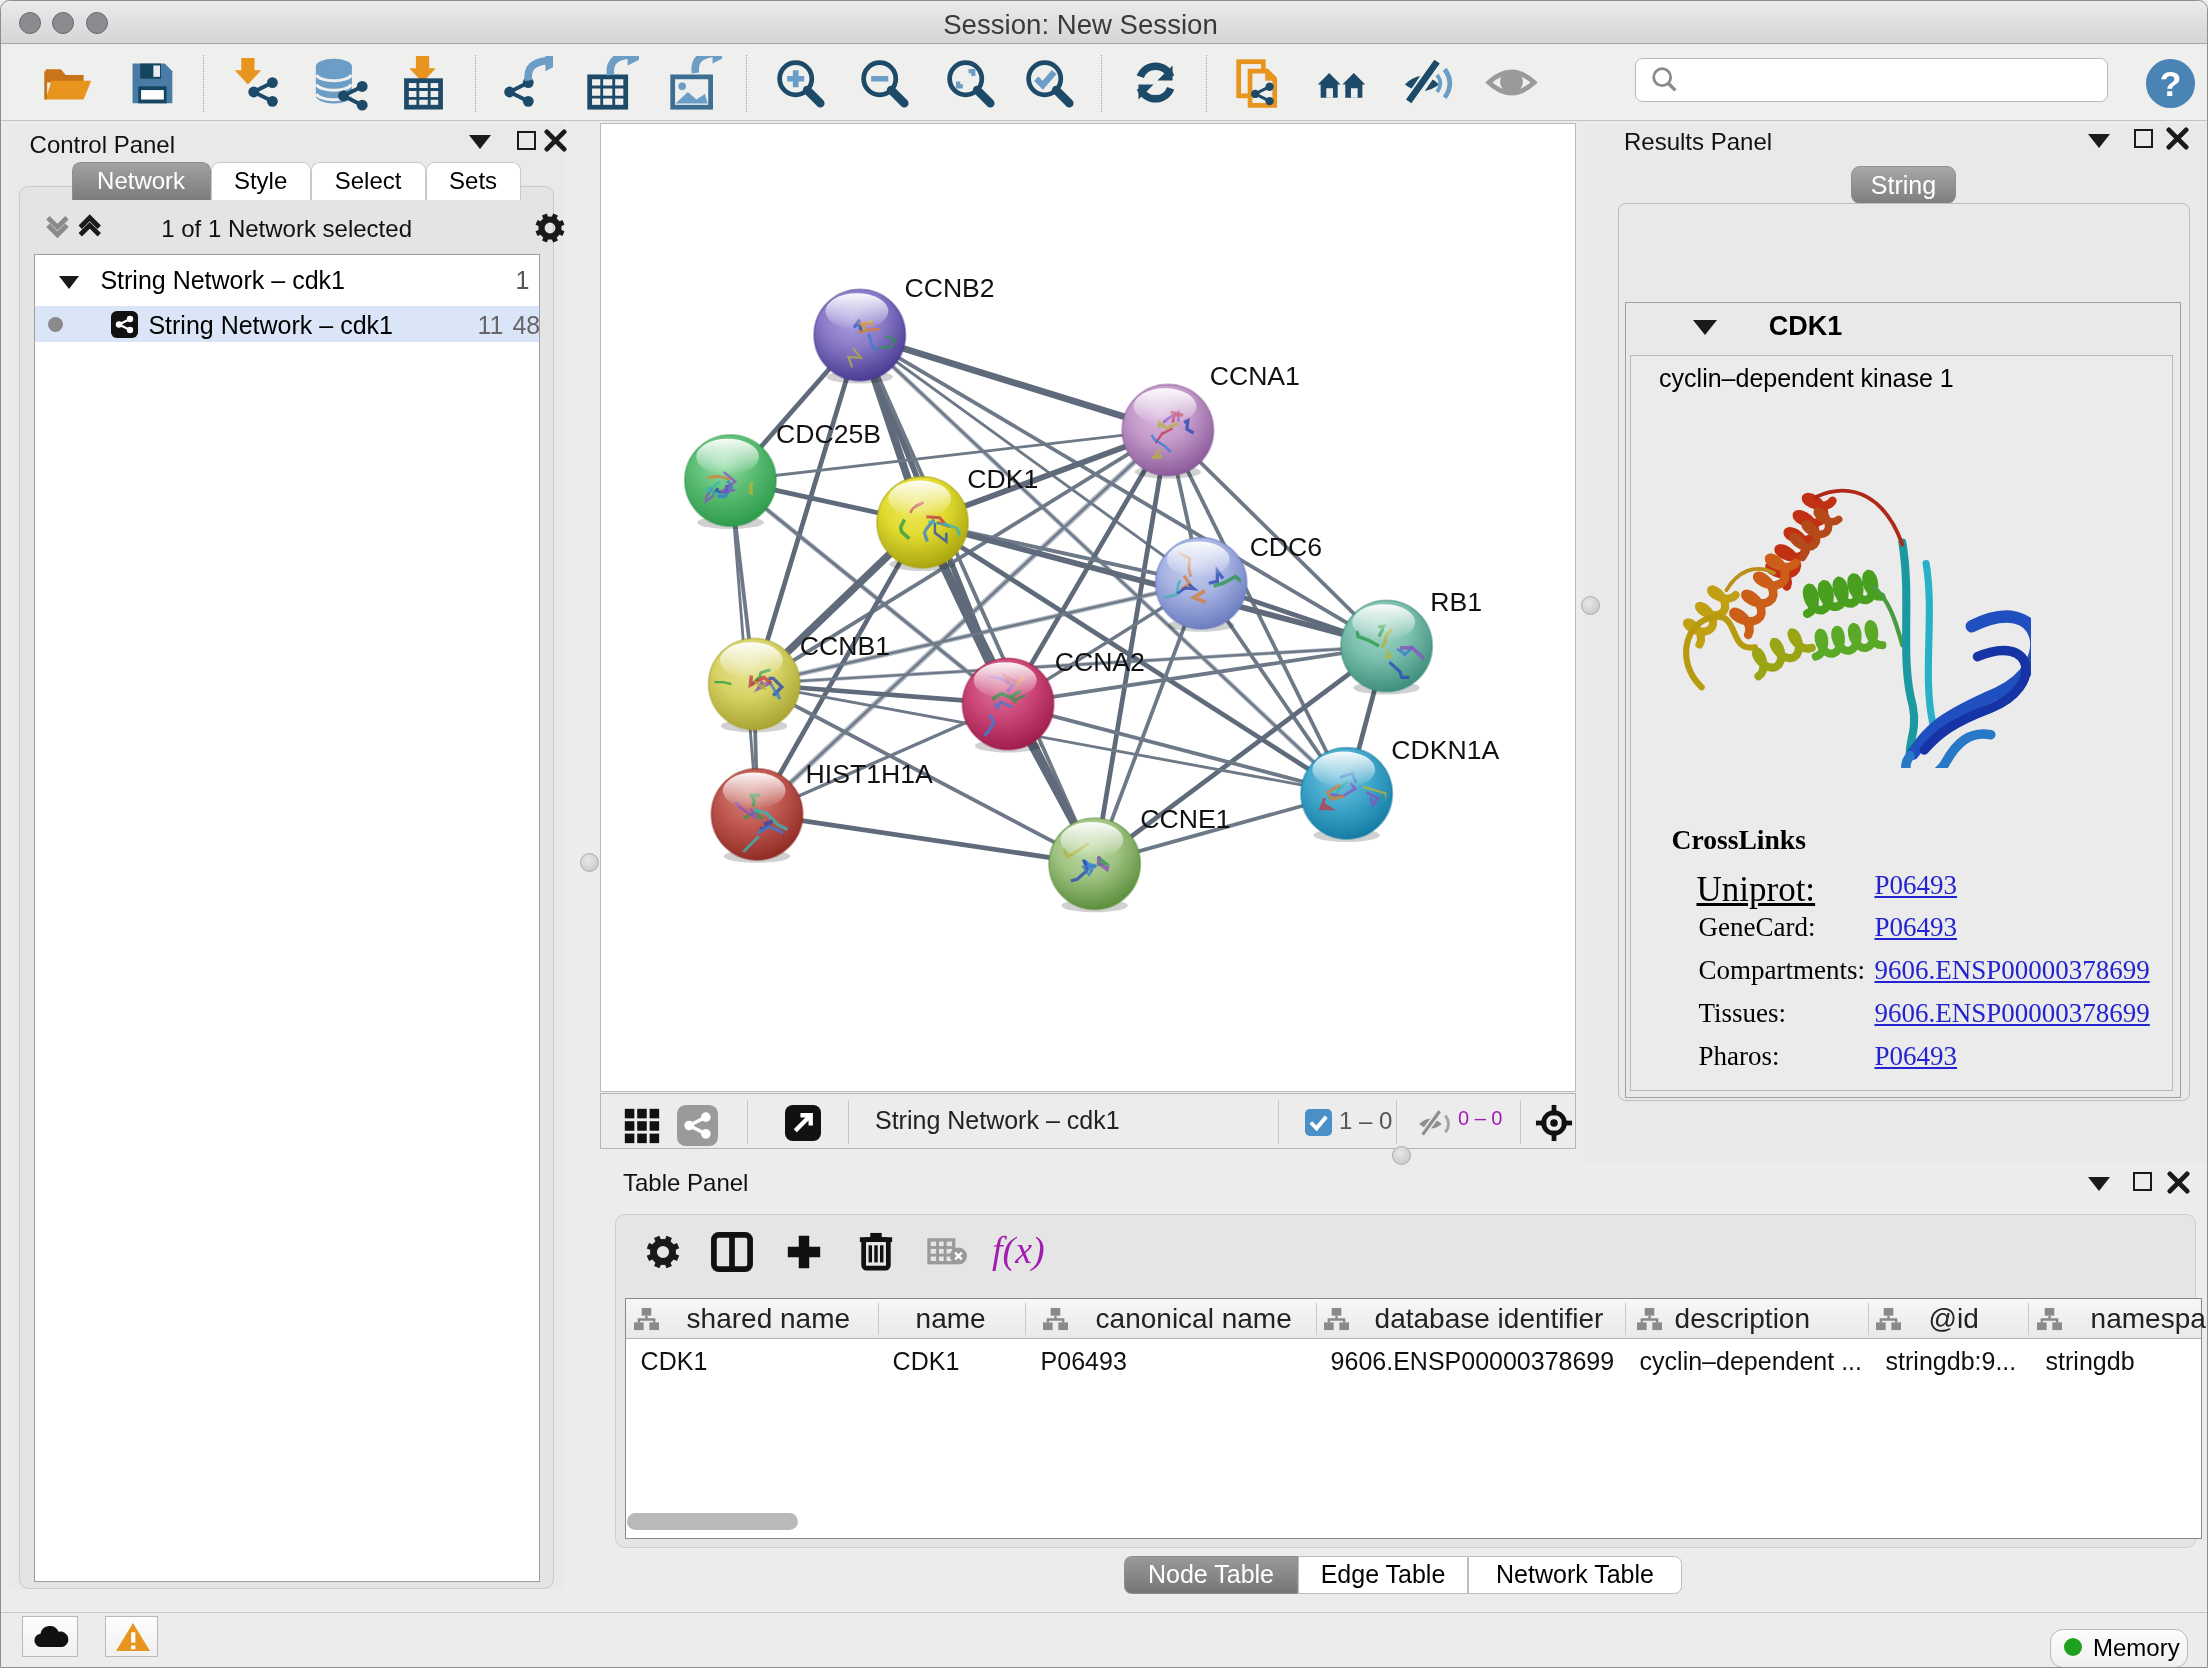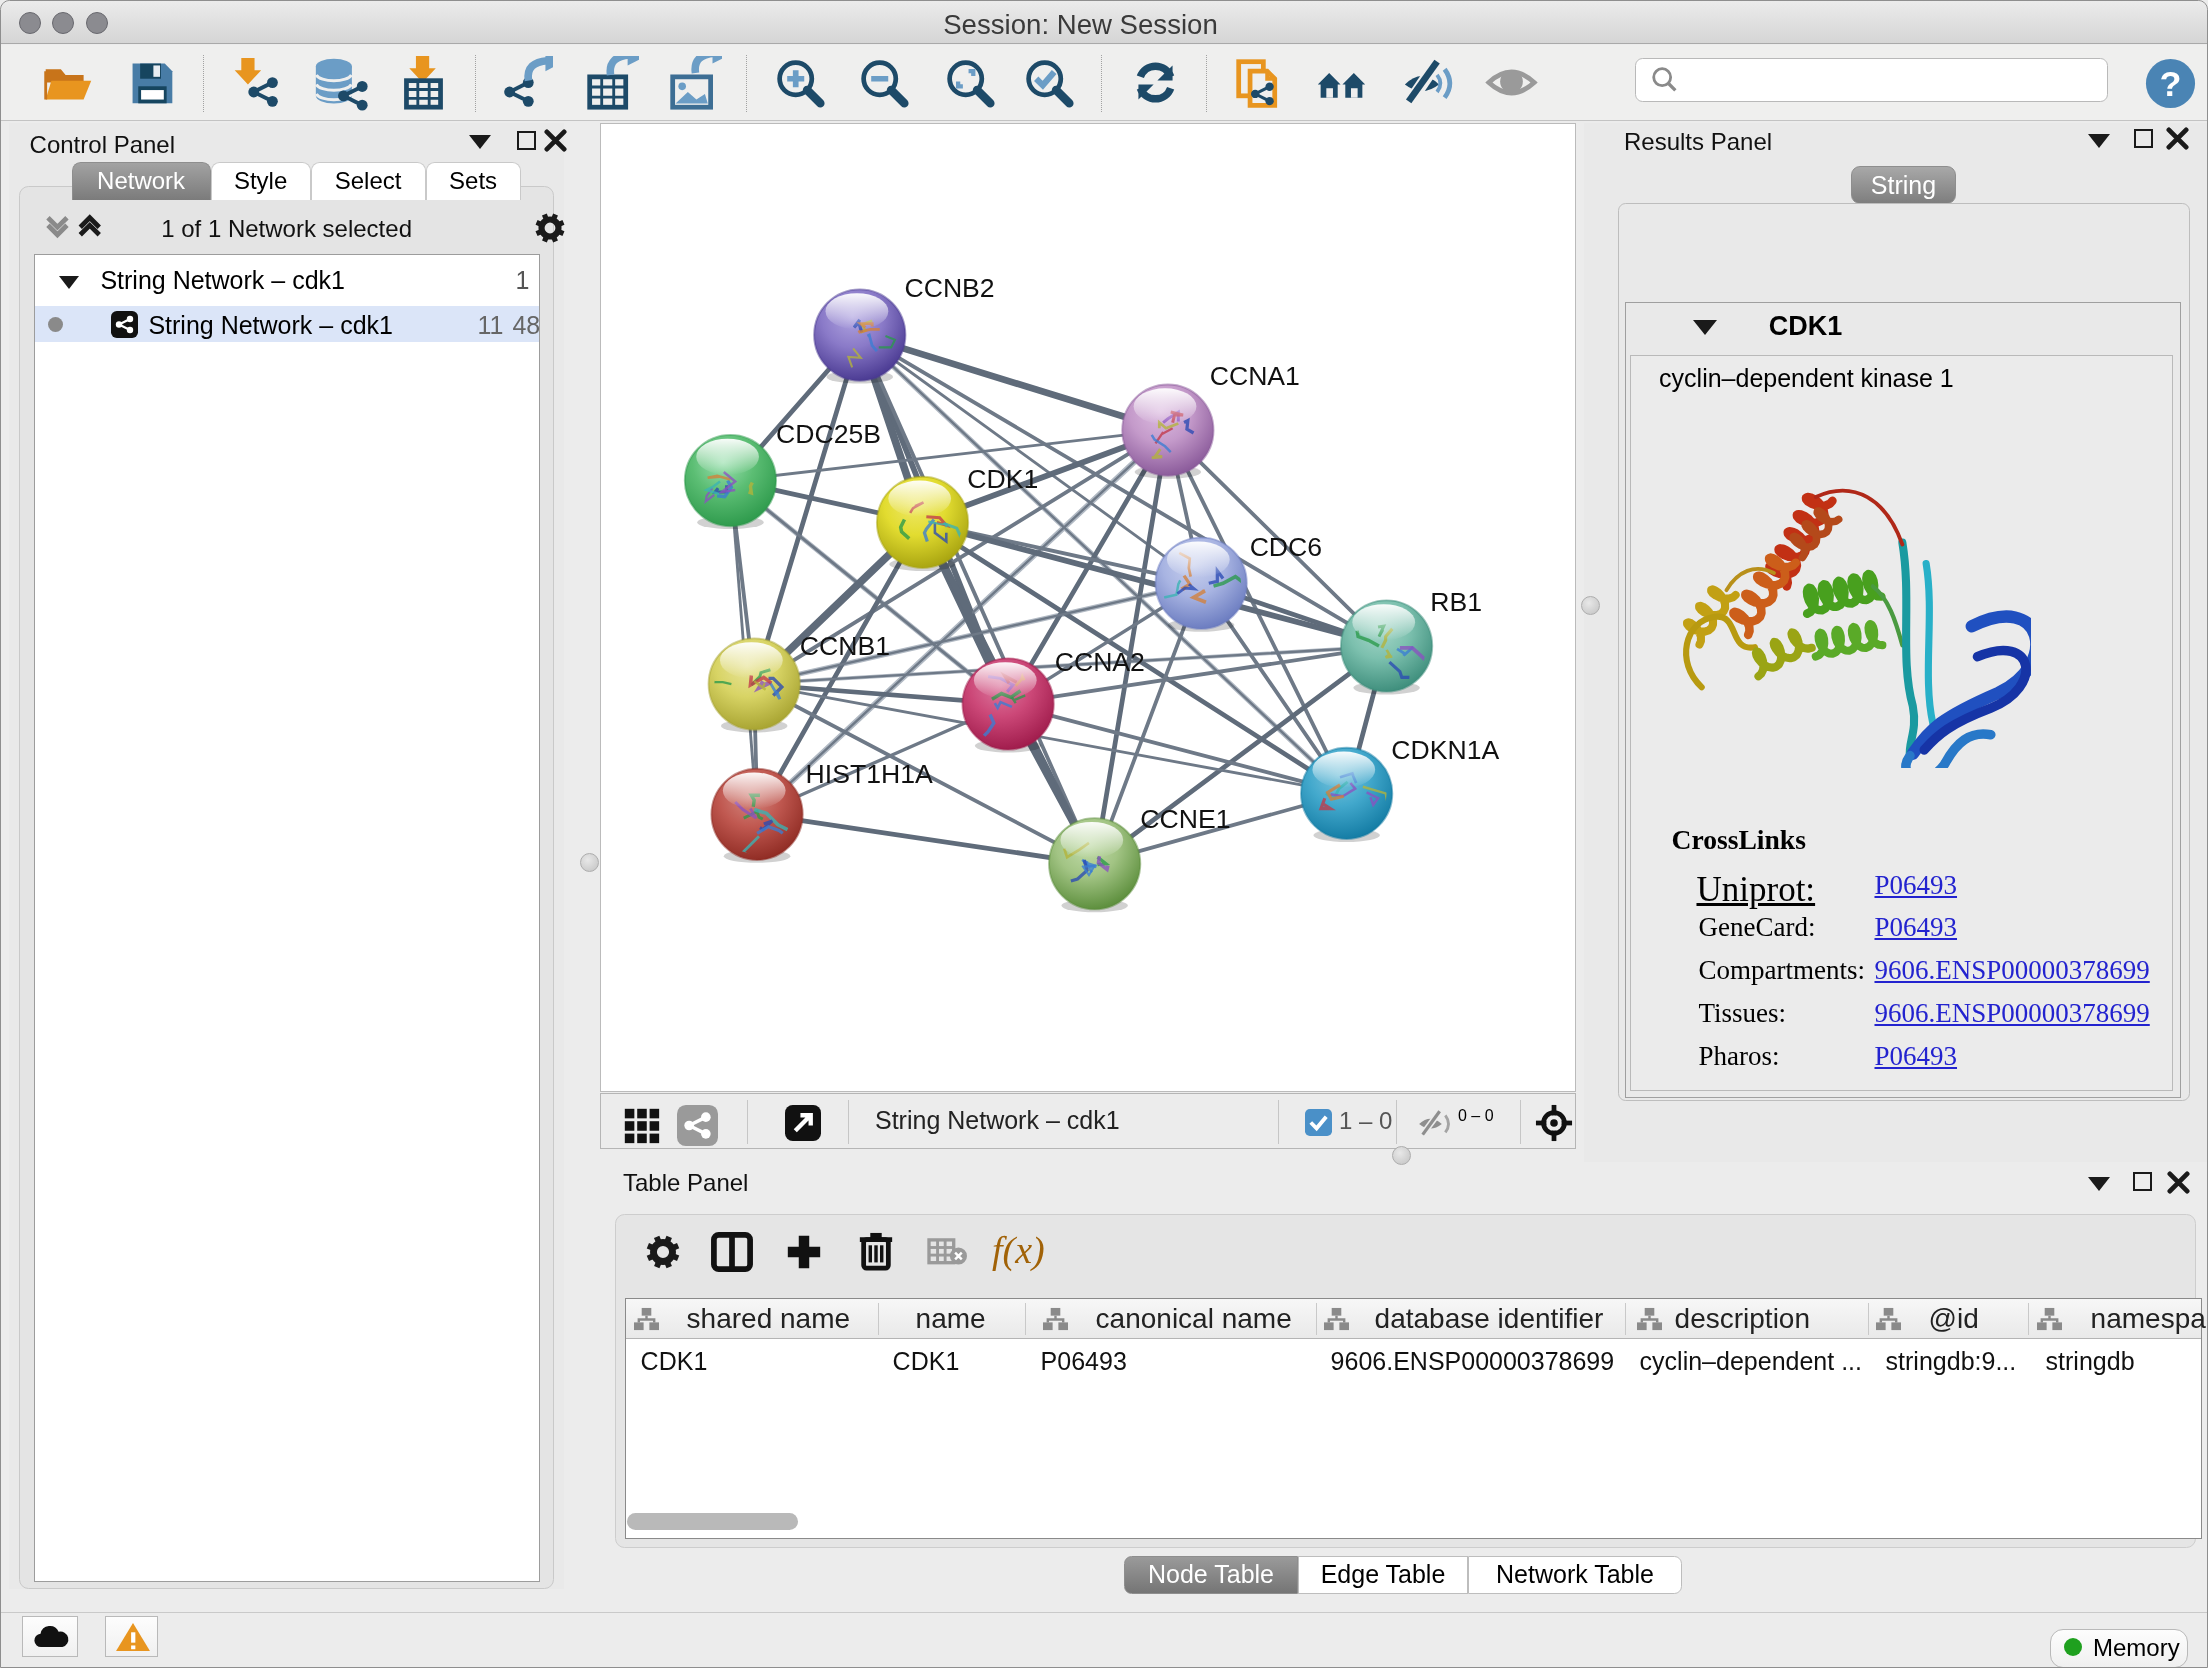--- a/index.html
+++ b/index.html
@@ -646,21 +646,21 @@
         <path d="M 6 14 L 12 20 L 22 8" fill="none" stroke="#fff" stroke-width="4"></path>
       </svg>
  <div class="abs" style="left:738px;top:13.3px;font-size:24px;color:#555;">1 – 0</div>
  <div class="vsep" style="left:795px"></div>
  <svg class="abs" style="left:816px;top:15px" width="34" height="28.5" viewBox="0 0 48 38">
         <path d="M 3 20 Q 19 5 35 20 Q 19 33 3 20 Z" fill="#8e8e8e"></path>
         <line x1="33" y1="1" x2="7" y2="36" stroke="#ececec" stroke-width="9"></line>
         <line x1="32" y1="2" x2="8" y2="35" stroke="#8e8e8e" stroke-width="4.5"></line>
         <path d="M 40 8 Q 49 20 40 32" fill="none" stroke="#a4a4a4" stroke-width="4"></path>
       </svg>
- <div class="abs" style="left:857px;top:13.3px;font-size:16px;color:#000000;">0 – 0</div>
+ <div class="abs" style="left:857px;top:13.3px;font-size:20px;color:#a21caf;">0 – 0</div>
  <div class="vsep" style="left:919px"></div>
  <svg class="abs" style="left:934px;top:9.5px" width="38" height="38" viewBox="0 0 40 40">
         <circle cx="20" cy="20" r="11" fill="none" stroke="#111" stroke-width="5"></circle>
         <g stroke="#111" stroke-width="5">
           <line x1="20" y1="1" x2="20" y2="12"></line>
           <line x1="20" y1="28" x2="20" y2="39"></line>
           <line x1="1" y1="20" x2="12" y2="20"></line>
           <line x1="28" y1="20" x2="39" y2="20"></line>
         </g>
         <circle cx="20" cy="20" r="4" fill="#111"></circle>
@@ -755,21 +755,21 @@
         </svg>
         <svg class="abs" style="left:311px;top:23px" width="42" height="28.5" viewBox="0 0 44 30">
           <rect x="2" y="2" width="26" height="24" fill="none" stroke="#9a9a9a" stroke-width="3.5"></rect>
           <line x1="2" y1="10" x2="28" y2="10" stroke="#9a9a9a" stroke-width="3"></line>
           <line x1="2" y1="18" x2="28" y2="18" stroke="#9a9a9a" stroke-width="3"></line>
           <line x1="11" y1="2" x2="11" y2="26" stroke="#9a9a9a" stroke-width="3"></line>
           <line x1="19" y1="2" x2="19" y2="26" stroke="#9a9a9a" stroke-width="3"></line>
           <circle cx="33" cy="19" r="9" fill="#9a9a9a"></circle>
           <path d="M 29.5 15.5 L 36.5 22.5 M 36.5 15.5 L 29.5 22.5" stroke="#fff" stroke-width="2.6"></path>
         </svg>
-        <div class="abs serif" style="left:376px;top:13.3px;font-size:38px;font-style:italic;color:#a16207;">f(x)</div>
+        <div class="abs serif" style="left:376px;top:13.3px;font-size:38px;font-style:italic;color:#a21caf;">f(x)</div>
   <div id="tbl">
    <div id="thead">
             <svg class="abs" style="left:7.6px;top:7.6px" width="27" height="25" viewBox="0 0 28 26">
               <rect x="9" y="1" width="10" height="8" fill="#8a8a8a"></rect>
               <rect x="1" y="16" width="10" height="8" fill="#8a8a8a"></rect>
               <rect x="17" y="16" width="10" height="8" fill="#8a8a8a"></rect>
               <path d="M 14 9 L 14 13 M 6 16 L 6 13 L 22 13 L 22 16" fill="none" stroke="#8a8a8a" stroke-width="2.5"></path>
             </svg>
             <div class="th" style="left:61px;line-height:40px;">shared name</div>
             <div class="th" style="left:290px;line-height:40px;">name</div>

